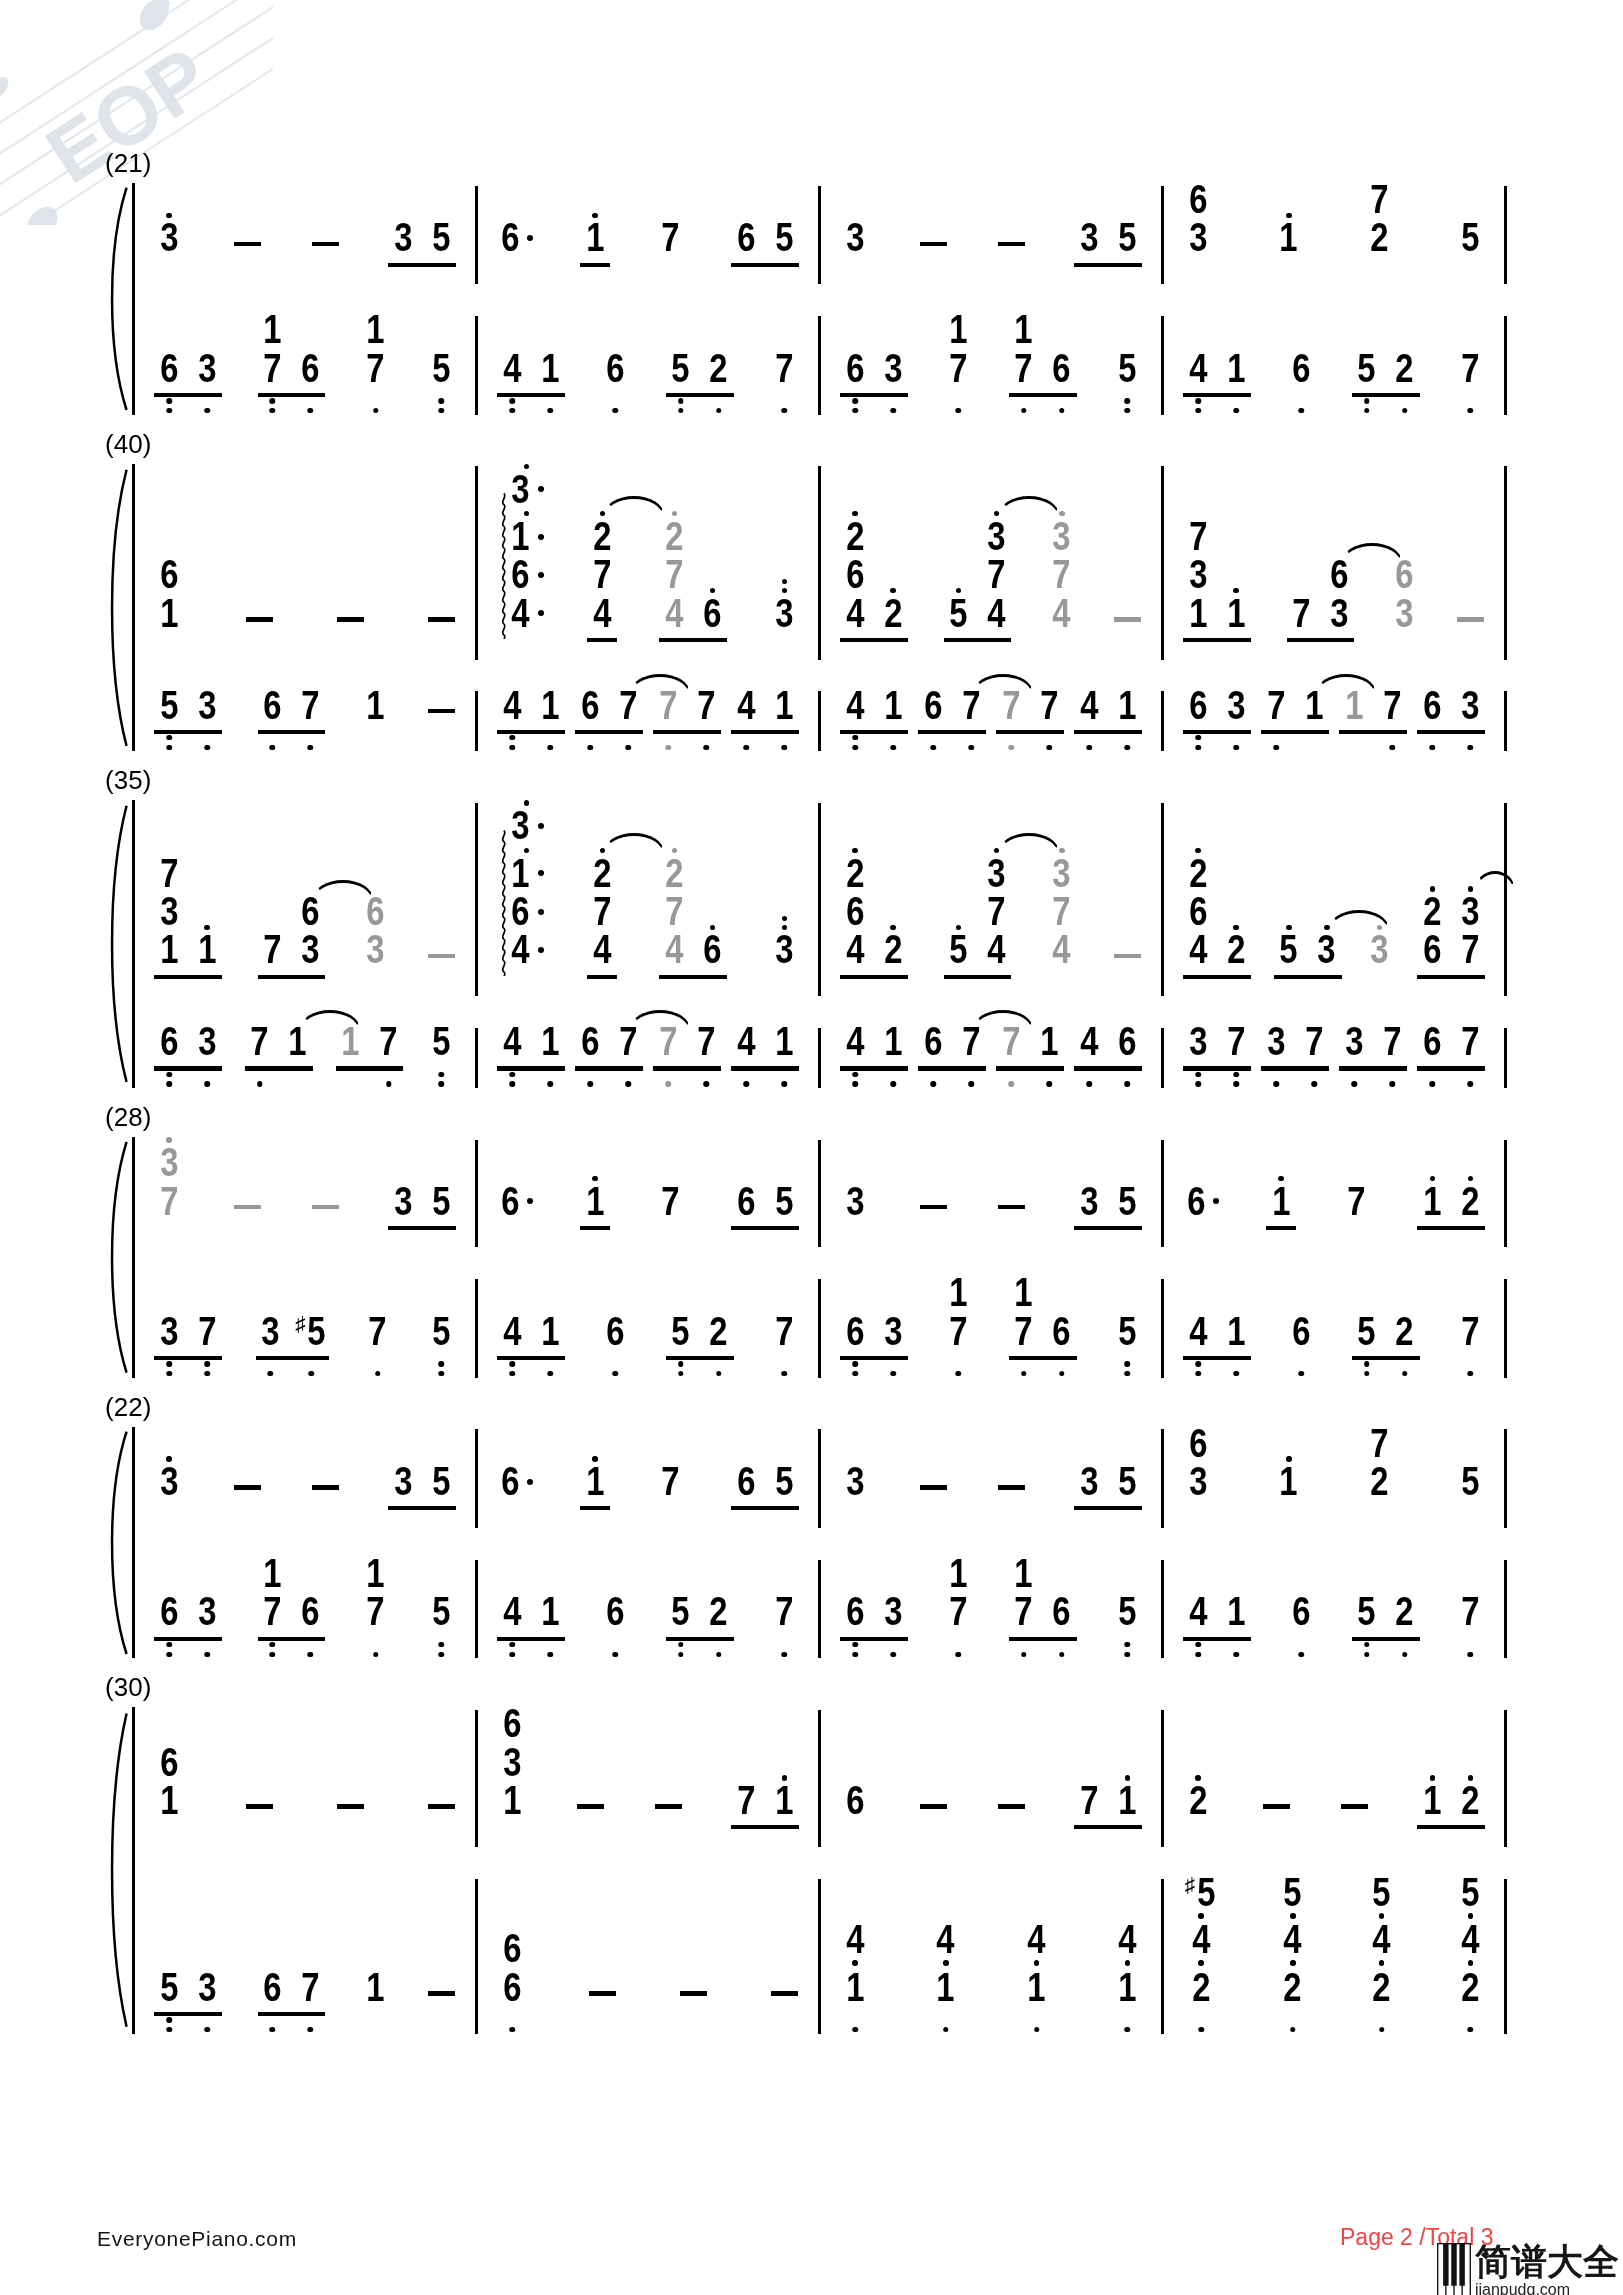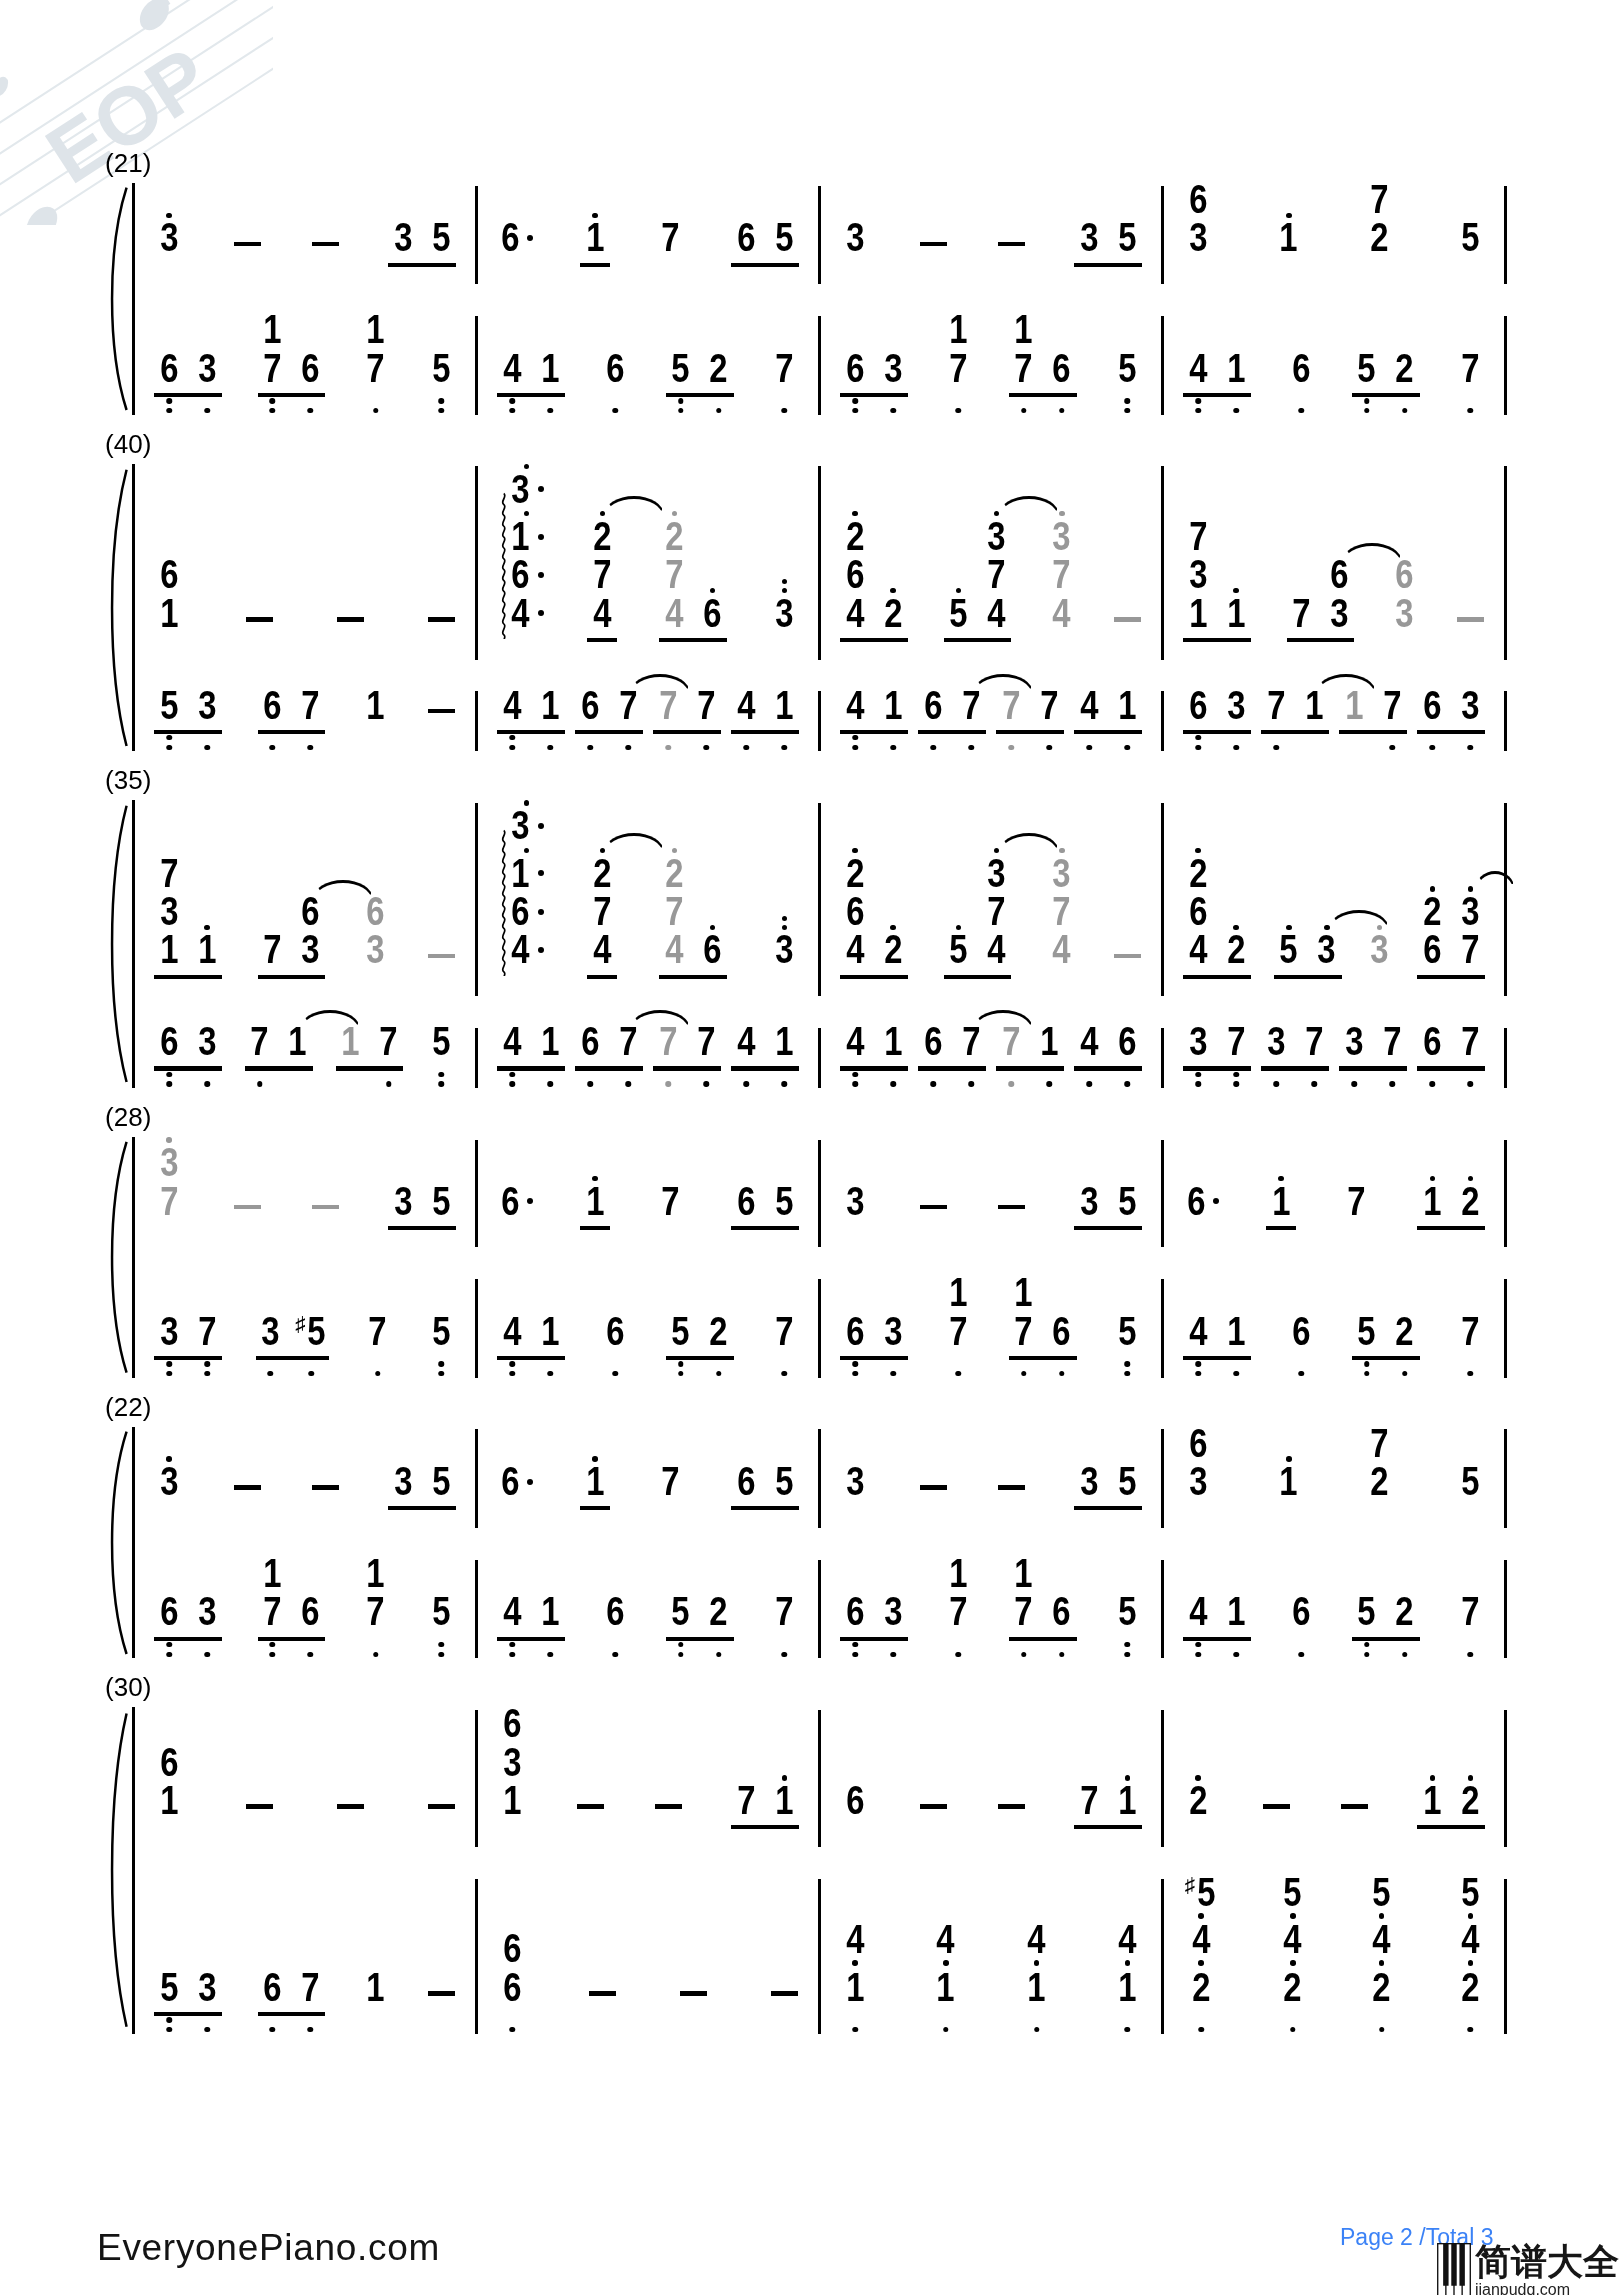--- a/index.html
+++ b/index.html
@@ -40,22 +40,22 @@
   .grp{display:flex;gap:11px;position:relative;align-items:flex-end;}
   .beamline{position:absolute;left:-1.4px;right:-1.4px;bottom:17.7px;height:4.1px;background:#000;}
   .dashev{width:27px;height:4.8px;background:currentColor;margin-bottom:38px;color:#000;}
   .dashev.gray{color:var(--gray);}
   .tie{position:absolute;top:-15px;left:58%;width:60px;height:19px;box-sizing:border-box;
        border:2.7px solid transparent;border-top:3.4px solid #000;
        border-radius:50% / 100% 100% 0 0;}
   .tie.tieout{width:40px;left:66%;}
 
   
-  .footer-left{position:absolute;left:97px;top:2227px;font-size:37px;letter-spacing:0.7px;color:#141414;}
-  .footer-right{position:absolute;left:1340px;top:2224px;font-size:23px;color:#3b82f6;}
+  .footer-left{position:absolute;left:97px;top:2227px;font-size:21px;letter-spacing:0.7px;color:#141414;}
+  .footer-right{position:absolute;left:1340px;top:2224px;font-size:23px;color:#ef4444;}
   .badge{position:absolute;right:4.1px;top:2243px;display:flex;align-items:flex-start;gap:4.1px;}
   .badge-txt{display:flex;flex-direction:column;align-items:flex-start;}
   .badge-title{font-size:36px;font-weight:bold;color:#161616;line-height:1.05;}
   .badge-domain{font-size:16px;color:#222;}
 </style>
 </head>
 <body>
 
 <svg class="wm" width="273" height="225" viewBox="0 0 400 330">
   <g transform="rotate(-33 180 170)" stroke="#e2e8ec" stroke-width="3" fill="none">

